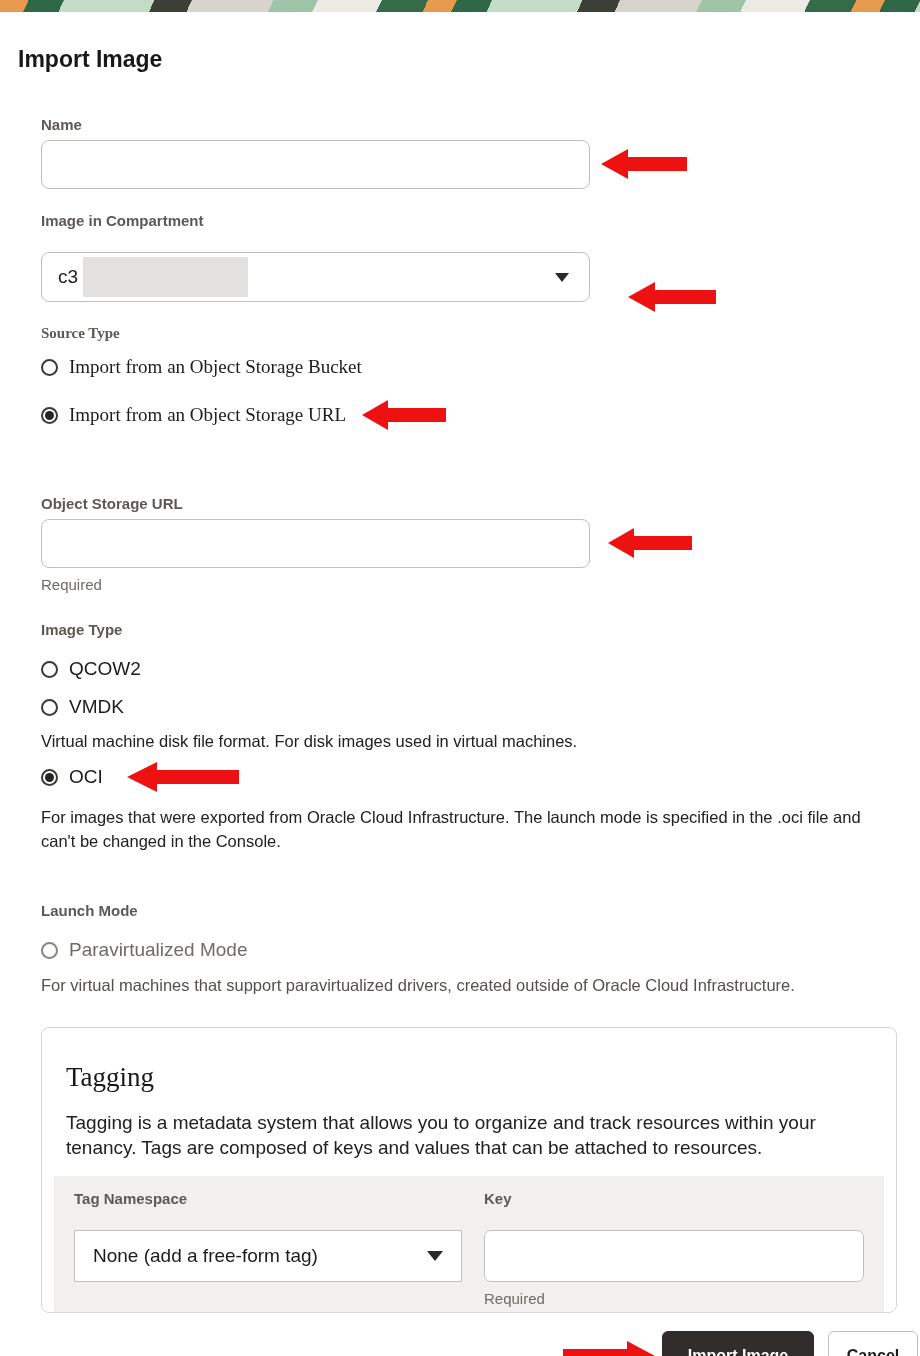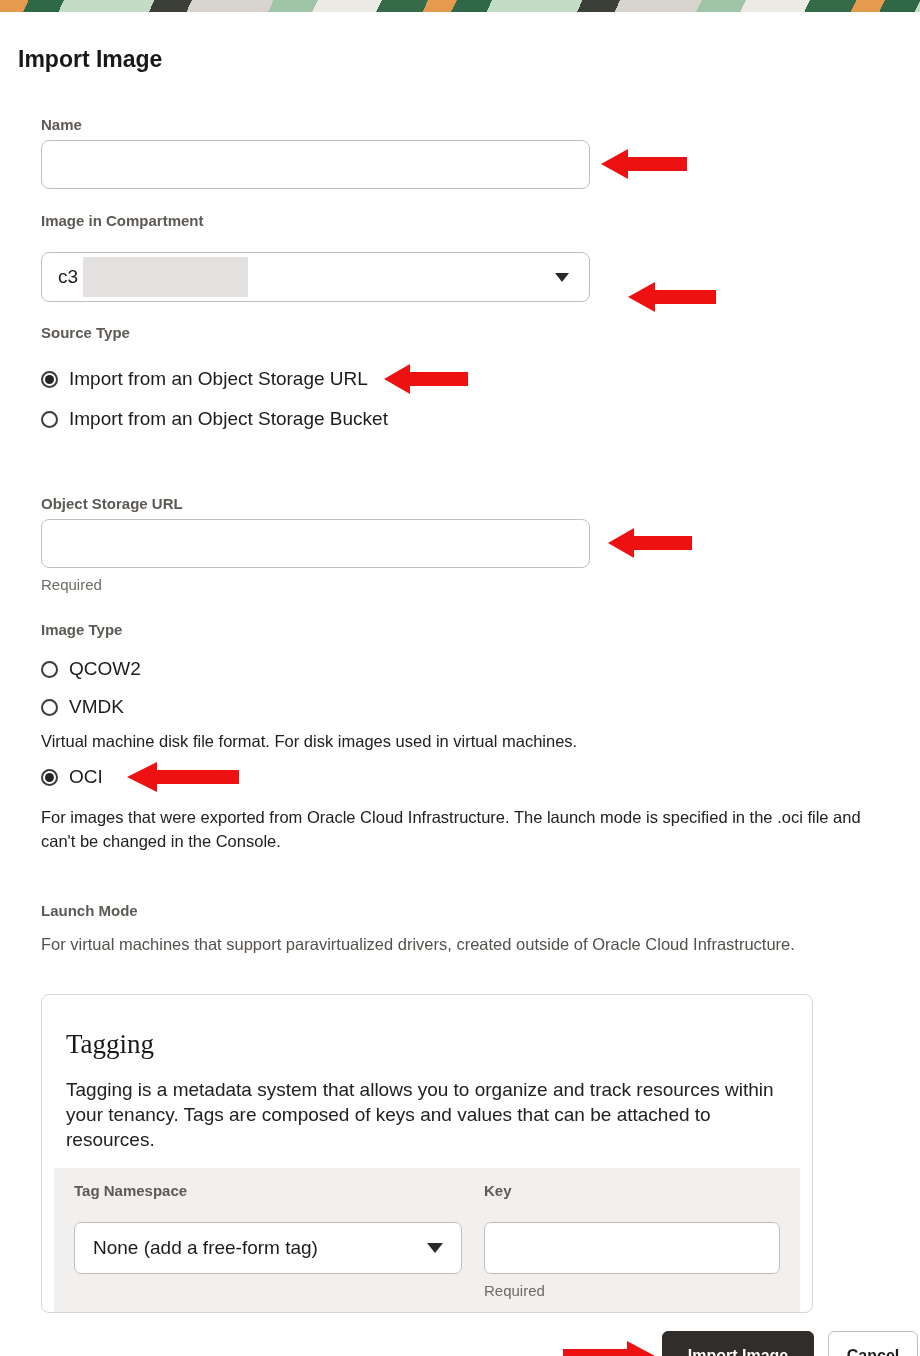--- a/index.html
+++ b/index.html
@@ -66,38 +66,38 @@
   .radio-label{font-size:19px;color:var(--text-dark);margin-left:11px;line-height:22px;}
   .radio-label.disabled{color:#6f6b66;}
   .desc{font-size:16.5px;color:#23211f;line-height:24px;margin-top:11px;max-width:860px;}
   
   .arrow{position:absolute;}
   .arrow svg{display:block;}
   .arrow-inline{margin-left:16px;flex:0 0 auto;}
   .arrow-inline svg{display:block;}
   
   .card{
-    margin-top:38px;width:772px;border:1px solid var(--card-border);
+    margin-top:30px;width:856px;border:1px solid var(--card-border);
     border-radius:8px;padding:12px 12px 0 12px;overflow:hidden;background:#fff;
   }
   .card-title{
     font-family:"Liberation Serif",serif;font-weight:normal;
     font-size:27px;color:#1a1816;margin:22px 0 0 12px;line-height:30px;
   }
   .card-desc{
     font-size:19px;line-height:25px;color:#23211f;margin:18px 0 0 12px;max-width:800px;
   }
   .tag-panel{
     margin-top:16px;background:var(--panel-gray);
-    padding:14px 20px 12px 20px;
+    padding:14px 20px 4px 20px;
   }
   .tag-grid{display:grid;grid-template-columns:388px 1fr;column-gap:22px;}
   .tag-select{
     width:100%;height:52px;margin-top:22px;background:#fff;
-    border:1px solid var(--border);border-radius:7px;
+    border:1px solid var(--border);border-radius:1px;
     display:flex;align-items:center;padding:0 18px;cursor:pointer;gap:8px;
   }
   .tag-input{
     display:block;width:100%;height:52px;margin-top:22px;background:#fff;
     border:1px solid var(--border);border-radius:7px;
     font-family:"Liberation Sans",sans-serif;font-size:19px;color:var(--text-dark);
     padding:0 14px;outline:none;
   }
   
   .footer{
@@ -141,40 +141,40 @@
       <span class="redact"></span>
       <span class="caret"></span>
     </div>
     <span class="arrow" style="left:587px;top:70px;">
       <svg width="88" height="30" viewBox="0 0 88 30">
           <polygon fill="#ee1111" points="0,15 27,0 27,8 88,8 88,22 27,22 27,30"></polygon>
         </svg>
     </span>
   </div>
 
-  <div class="fieldwrap" style="margin-top:22px;">
+  <div class="fieldwrap" style="margin-top:22px;font-family:Liberation Serif, serif;">
     <div class="field-label">Source Type</div>
+
+    <div class="radio-row" style="margin-top:14px;">
+      <span class="radio">
+          <span class="dot"></span>
+        </span>
+      <span class="radio-label">Import from an Object Storage Bucket</span>
+    </div>
 
     <div class="radio-row" style="margin-top:22px;">
       <span class="radio checked">
           <span class="dot"></span>
         </span>
       <span class="radio-label">Import from an Object Storage URL</span>
       <span class="arrow-inline">
         <svg width="84" height="30" viewBox="0 0 84 30">
             <polygon fill="#ee1111" points="0,15 26,0 26,8 84,8 84,22 26,22 26,30"></polygon>
           </svg>
       </span>
-    </div>
-
-    <div class="radio-row" style="margin-top:14px;">
-      <span class="radio">
-          <span class="dot"></span>
-        </span>
-      <span class="radio-label">Import from an Object Storage Bucket</span>
     </div>
   </div>
 
   <div class="fieldwrap" style="margin-top:65px;">
     <div class="field-label">Object Storage URL</div>
     <input class="text-input" type="text" value="" style="">
     <div class="hint">Required</div>
     <span class="arrow" style="left:567px;top:33px;">
       <svg width="84" height="30" viewBox="0 0 84 30">
           <polygon fill="#ee1111" points="0,15 26,0 26,8 84,8 84,22 26,22 26,30"></polygon>
@@ -209,20 +209,26 @@
         <svg width="112" height="30" viewBox="0 0 112 30">
             <polygon fill="#ee1111" points="0,15 30,0 30,8 112,8 112,22 30,22 30,30"></polygon>
           </svg>
       </span>
     </div>
     <div class="desc" style="margin-top:13px;">For images that were exported from Oracle Cloud Infrastructure. The launch mode is specified in the .oci file and can't be changed in the Console.</div>
   </div>
 
   <div class="fieldwrap" style="margin-top:49px;">
     <div class="field-label">Launch Mode</div>
+    <div class="radio-row">
+      <span class="radio disabled">
+          <span class="dot"></span>
+        </span>
+      <span class="radio-label disabled">Paravirtualized Mode</span>
+    </div>
     <div class="desc" style="margin-top:12px;color:#54514c;">For virtual machines that support paravirtualized drivers, created outside of Oracle Cloud Infrastructure.</div>
   </div>
 
   <div class="card">
     <div class="card-title">Tagging</div>
     <div class="card-desc">Tagging is a metadata system that allows you to organize and track resources within your tenancy. Tags are composed of keys and values that can be attached to resources.</div>
 
     <div class="tag-panel">
       <div class="tag-grid">
         <div>

